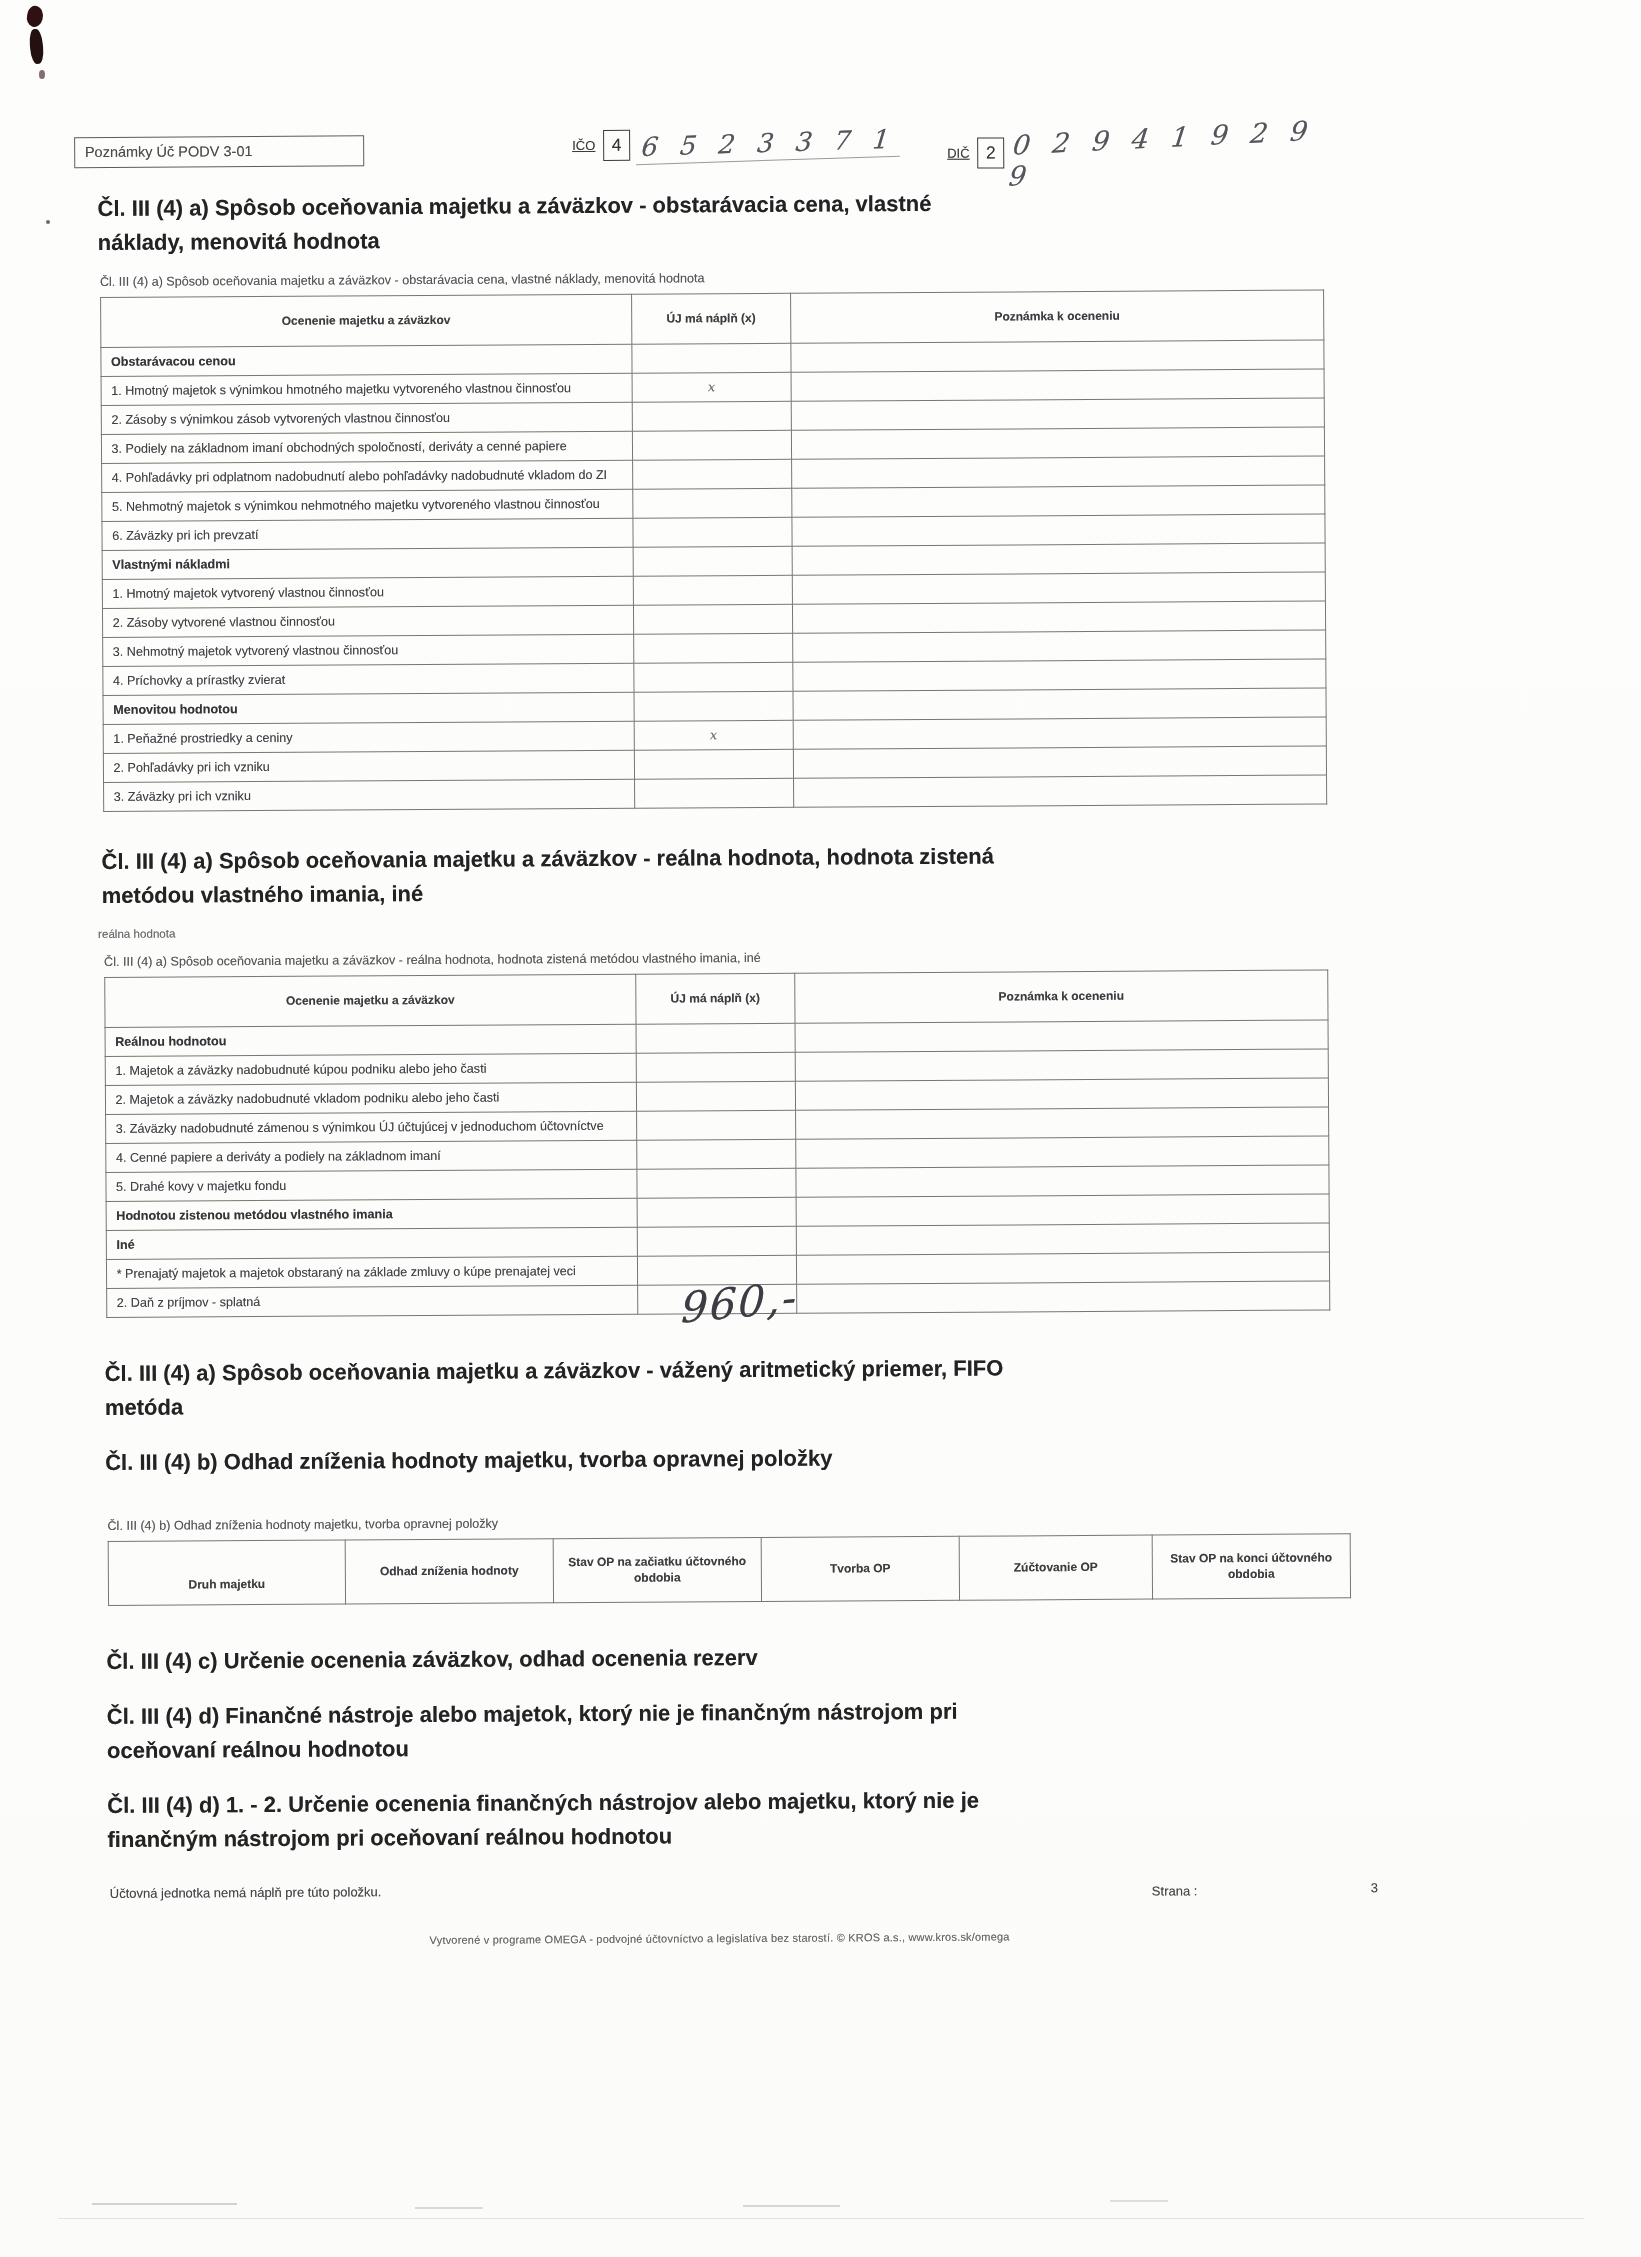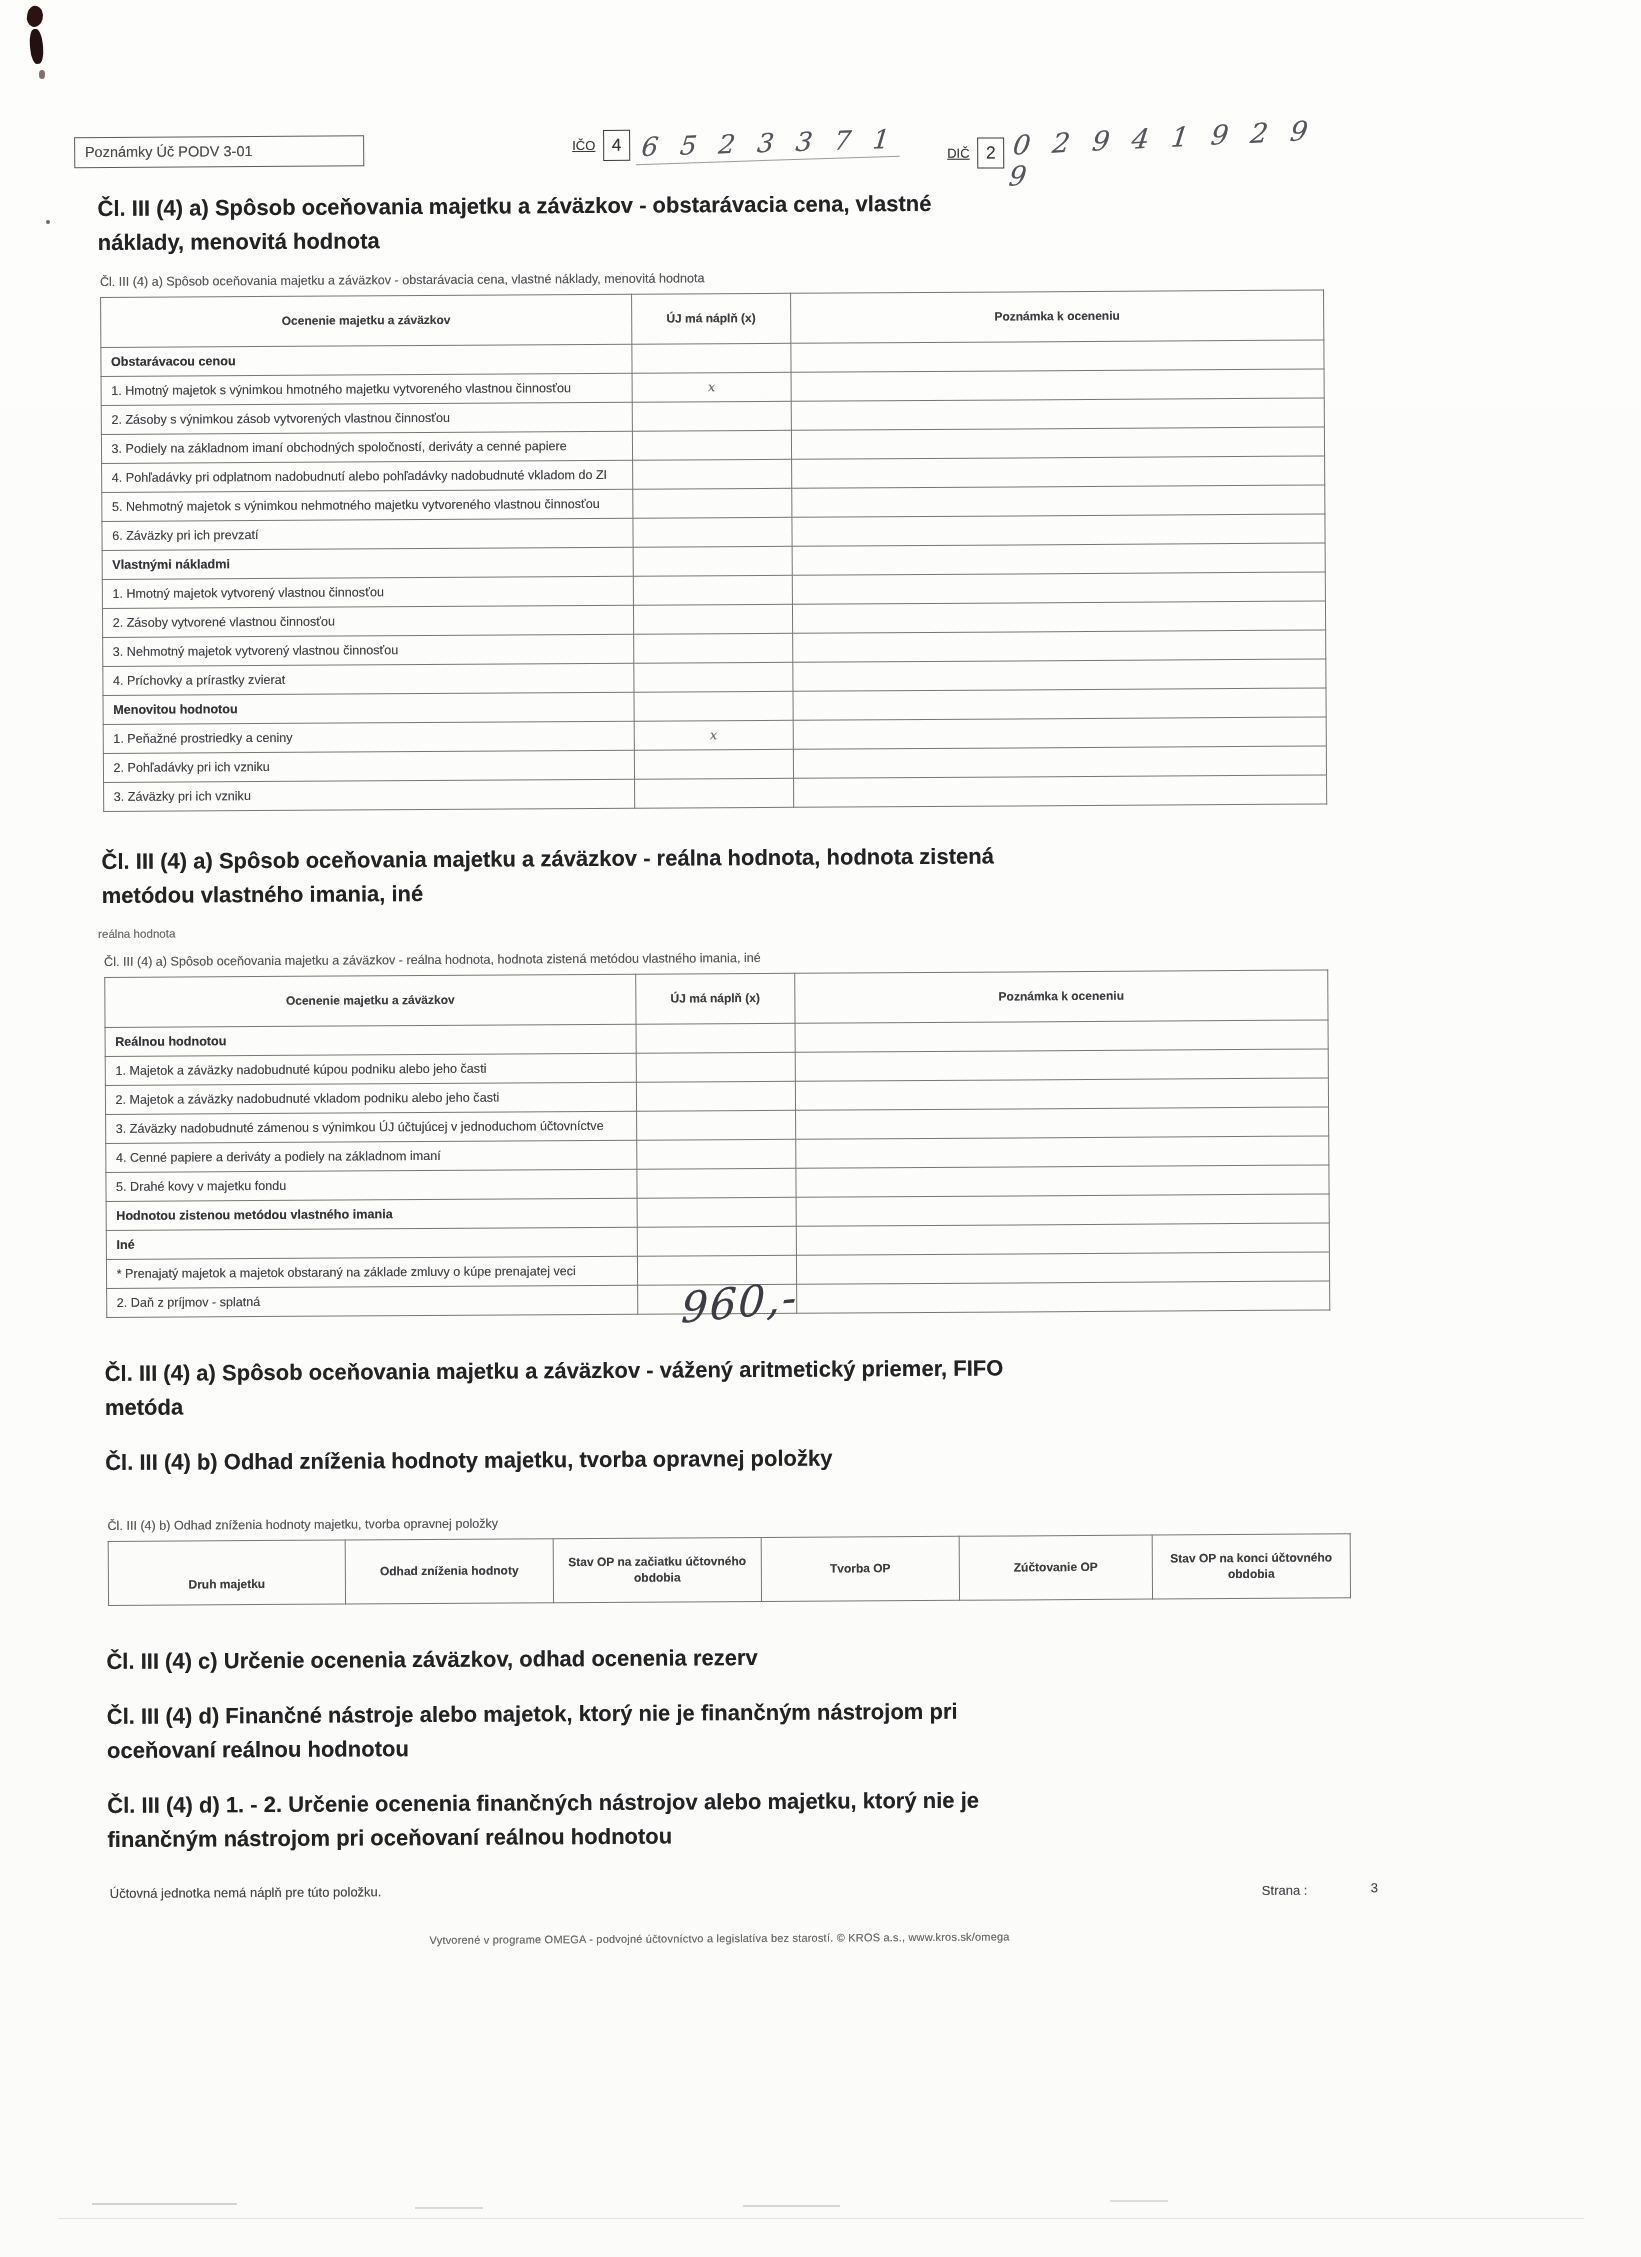--- a/index.html
+++ b/index.html
@@ -82,21 +82,21 @@
     font-size:12px; font-weight:bold; color:#3c3c40; padding:3.9px 13.5px; line-height:1.35;
   }
   table.op th.low { vertical-align:bottom; padding-bottom:11.6px; }
 
   .mt34 { margin-top:33px; }
   .mt22 { margin-top:21px; }
   .mt40 { margin-top:39px; }
 
   .bottom-row { position:relative; margin-top:29px; height:23px; font-size:13px; color:#46464a; }
   .uj-note { position:absolute; left:1.9px; top:0; }
-  .page-label { position:absolute; left:1154px; top:3.9px; }
+  .page-label { position:absolute; left:1044px; top:3.9px; }
   .page-number { position:absolute; left:1263px; top:1.9px; }
 
   .credit {
     margin-top:27px; width:1223px; text-align:center;
     font-size:11px; color:#68686c; letter-spacing:0.2px;
   }
 </style>
 </head>
 <body>
 

